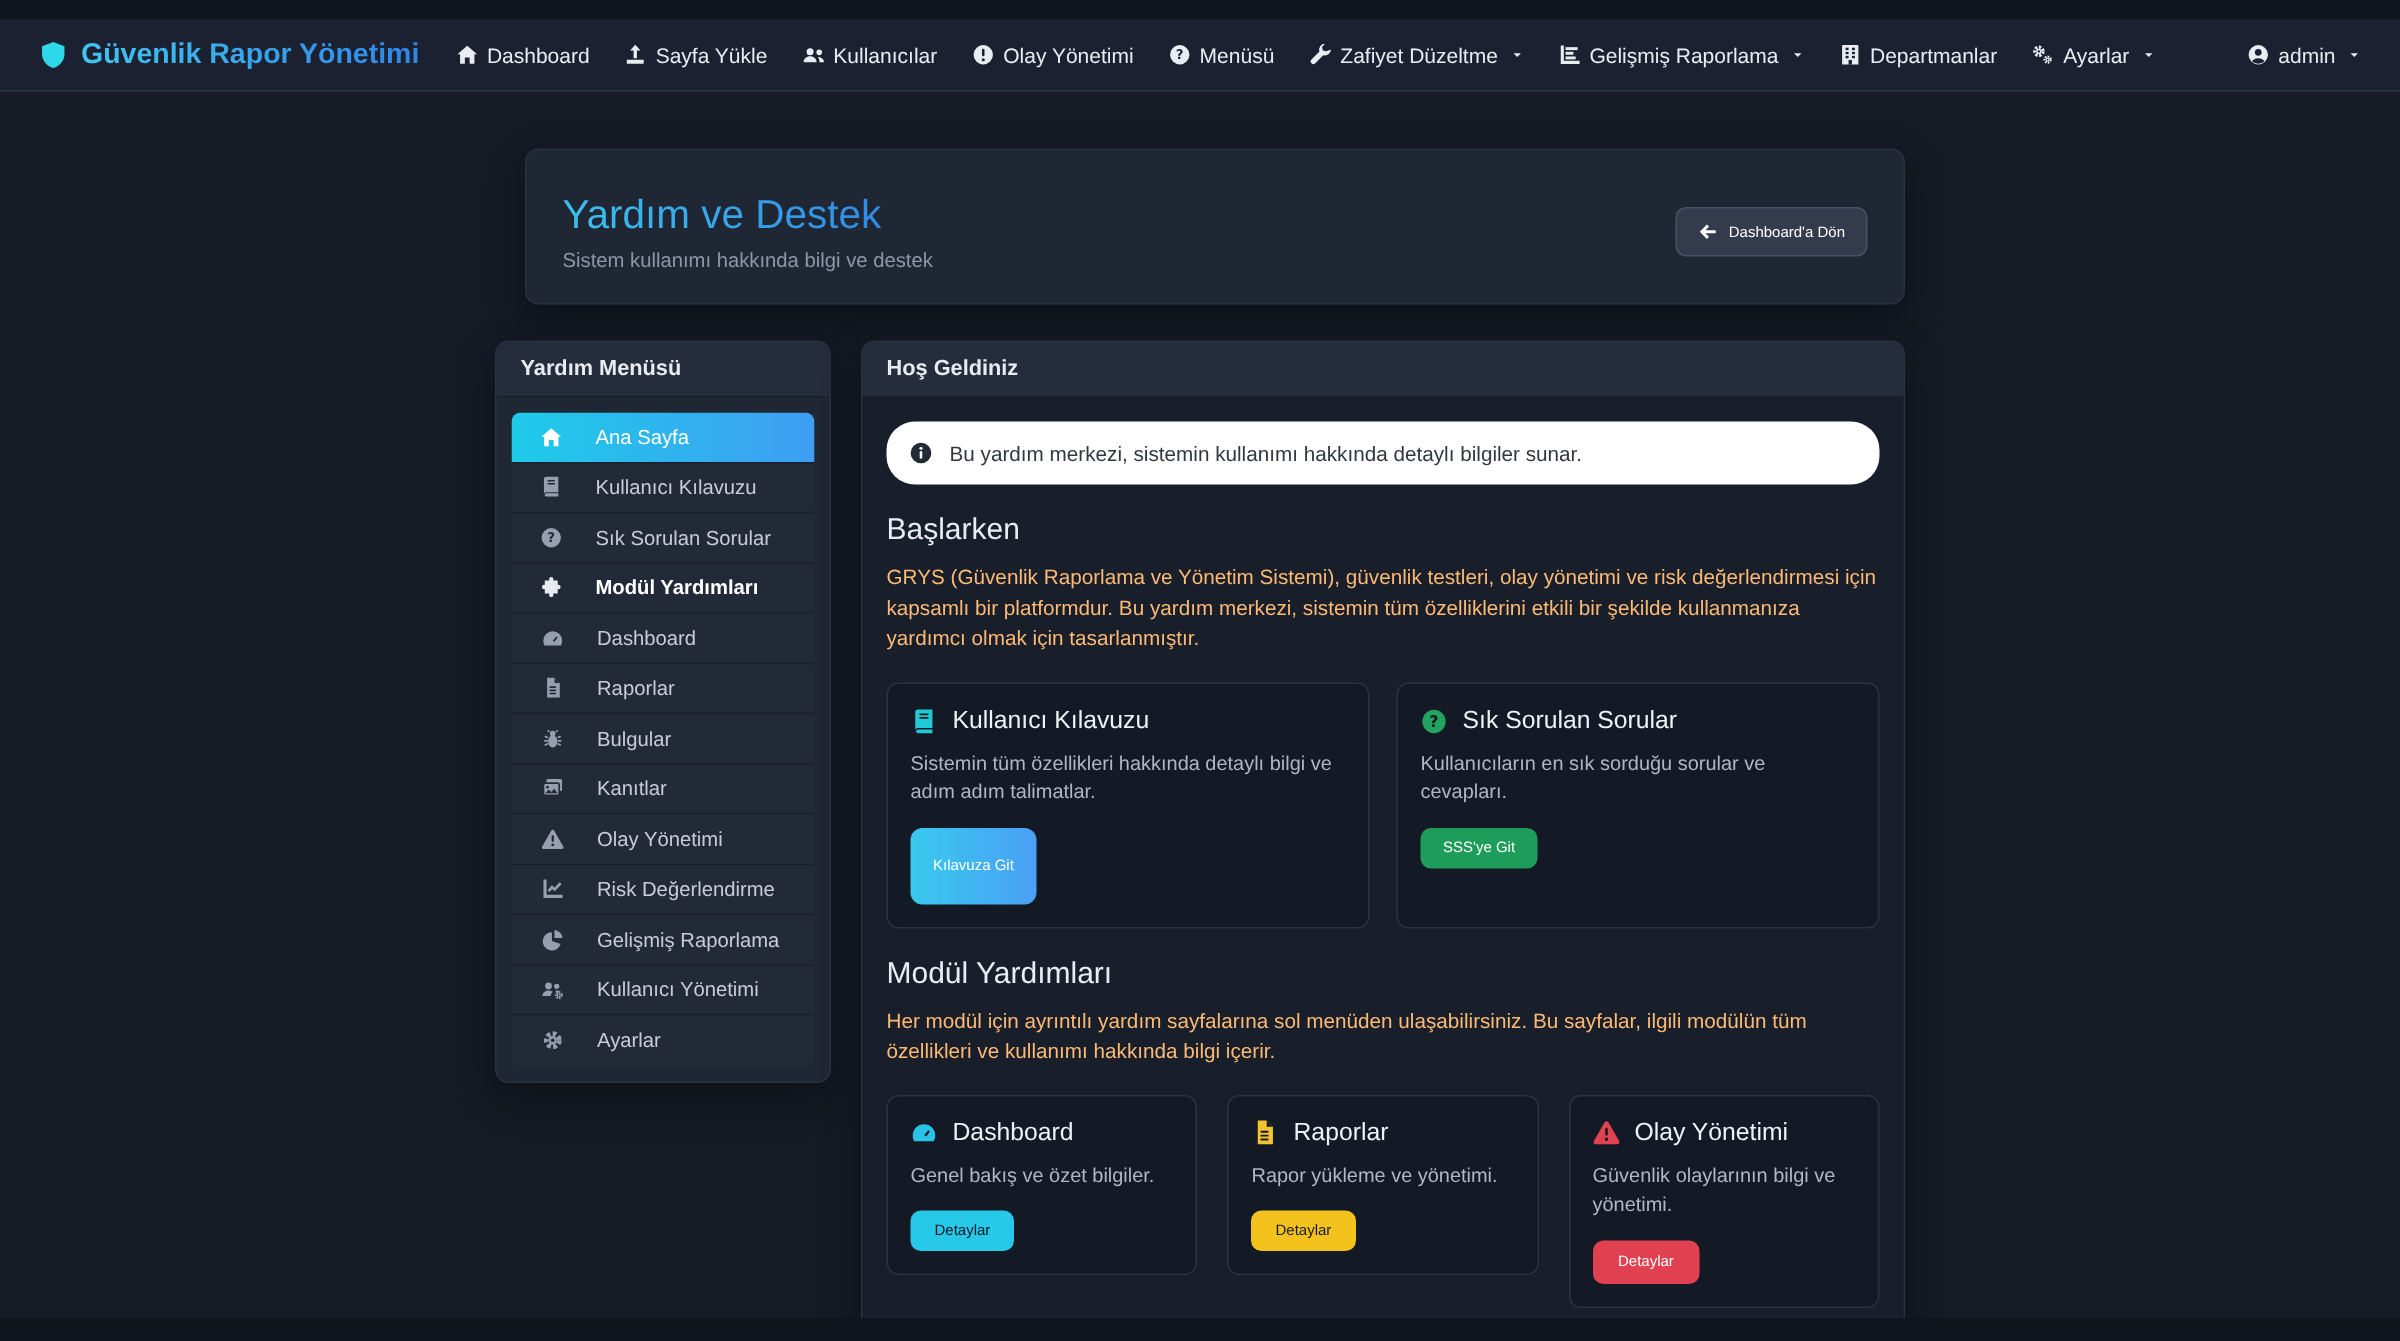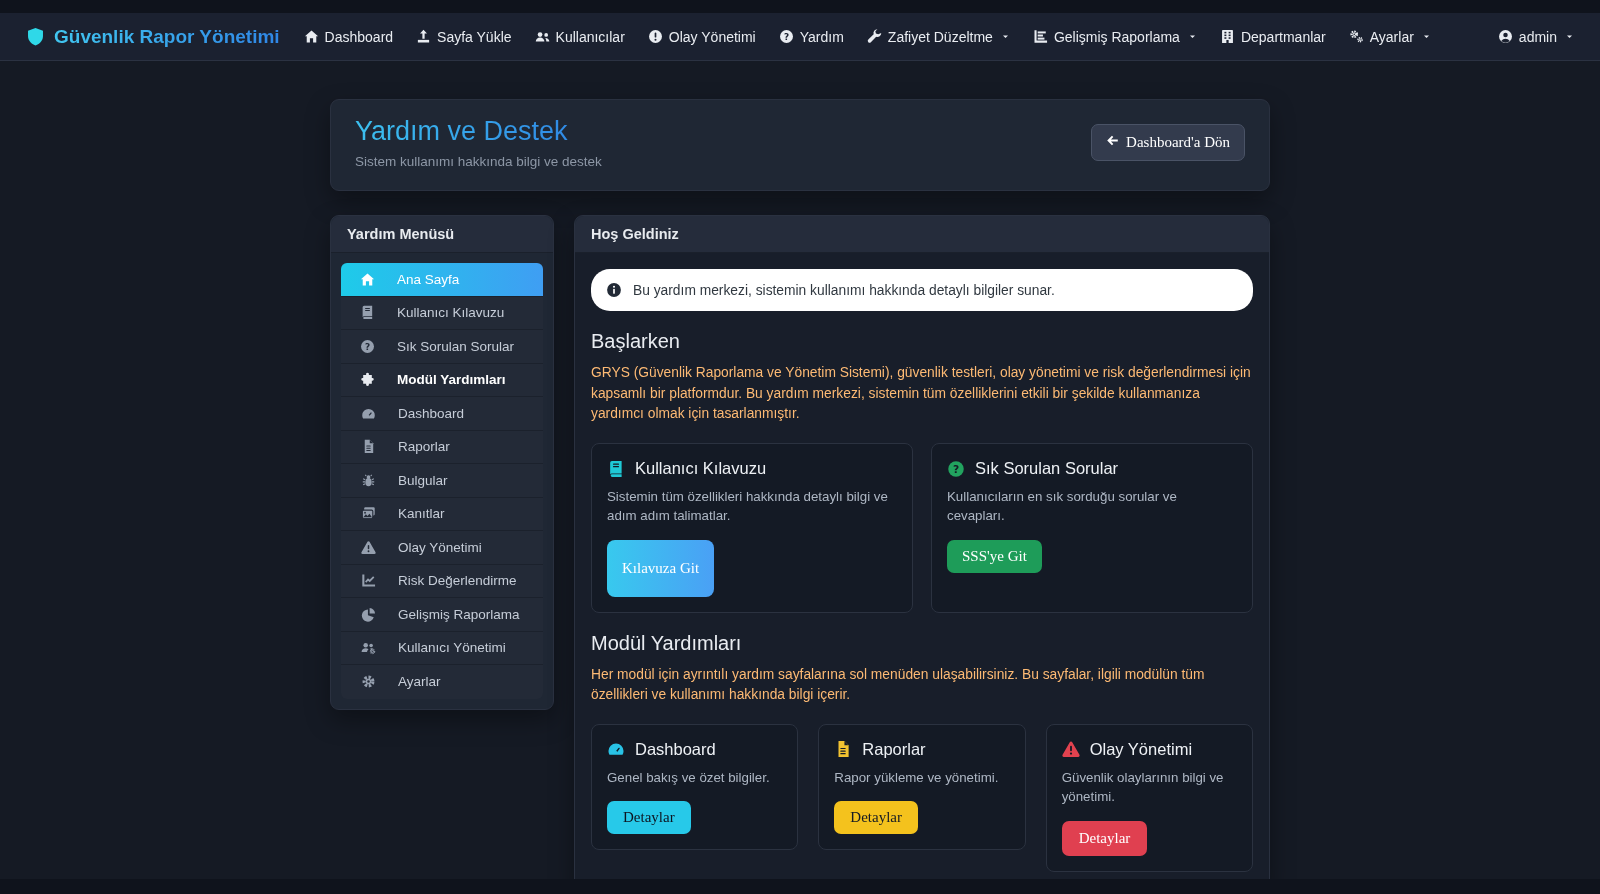--- a/index.html
+++ b/index.html
@@ -35,31 +35,31 @@
   .nav-user { margin-left:auto; display:flex; align-items:center; gap:6px; font-size:14px; cursor:pointer; }
 
   
   .container { width:940px; margin:38px auto 0; }
   .card { background:#1f2734; border:1px solid #2a3140; border-radius:9px; box-shadow:0 10px 24px rgba(0,0,0,.35); }
   .card-header {
     padding:10px 16px; font-weight:bold; font-size:14.5px;
     background:#252c3b; border-bottom:1px solid #1a202b; border-radius:9px 9px 0 0;
   }
 
-  .page-header { display:flex; justify-content:space-between; align-items:center; padding:16px 24px 21px; }
+  .page-header { display:flex; justify-content:space-between; align-items:center; padding:28px 24px 21px;margin-left:20px; }
   .page-header h1 {
     margin:0; font-size:27px; font-weight:500;
     background:linear-gradient(90deg,#3cc0ef,#2e82e4);
     -webkit-background-clip:text; background-clip:text; color:transparent;
   }
   .subtitle { margin:7px 0 0; font-size:13.5px; color:#8d97a6; }
 
   .btn {
-    border:none; border-radius:7px; cursor:pointer; display:inline-flex; align-items:flex-start; gap:7px;
-    font-size:15px; font-family:Liberation Serif, serif;
+    border:none; border-radius:7px; cursor:pointer; display:inline-flex; align-items:flex-end; gap:7px;
+    font-size:10px; font-family:Liberation Sans, sans-serif;
   }
   .btn-back { background:#333b4d; border:1px solid #4a5366; color:#fff; padding:9px 14px; }
   .btn-back .icon { width:13px; height:13px; color:#fff; --p:#333b4d; }
 
   .row { display:flex; gap:20px; margin-top:24px; align-items:flex-start; }
 
   
   .sidebar { width:224px; flex:none; }
   .sidebar .card-body { padding:10px; }
   .menu-list { border-radius:6px; overflow:hidden; }
@@ -153,21 +153,21 @@
         </span>
         <span>Olay Yönetimi</span>
       </a>
       <a class="nav-link">
         <span class="icon">
           <svg viewBox="0 0 16 16" xmlns="http://www.w3.org/2000/svg">
             <circle cx="8" cy="8" r="6.9"></circle>
             <text x="8" y="11.3" text-anchor="middle" font-size="9.5" font-weight="bold" font-family="DejaVu Sans, sans-serif" fill="var(--p)">?</text>
           </svg>
         </span>
-        <span>Yardım</span>
+        <span>Menüsü</span>
       </a>
       <a class="nav-link">
         <span class="icon">
           <svg viewBox="0 0 16 16" xmlns="http://www.w3.org/2000/svg">
             <path d="M15.2 4.3a4.1 4.1 0 01-5.4 4L4.1 14a1.9 1.9 0 11-2.7-2.7l5.7-5.7a4.1 4.1 0 014-5.4L8.9 2.4l.6 2.5 2.5.6z"></path>
           </svg>
         </span>
         <span>Zafiyet Düzeltme</span>
         <span class="icon caret">
           <svg viewBox="0 0 16 16" xmlns="http://www.w3.org/2000/svg">

